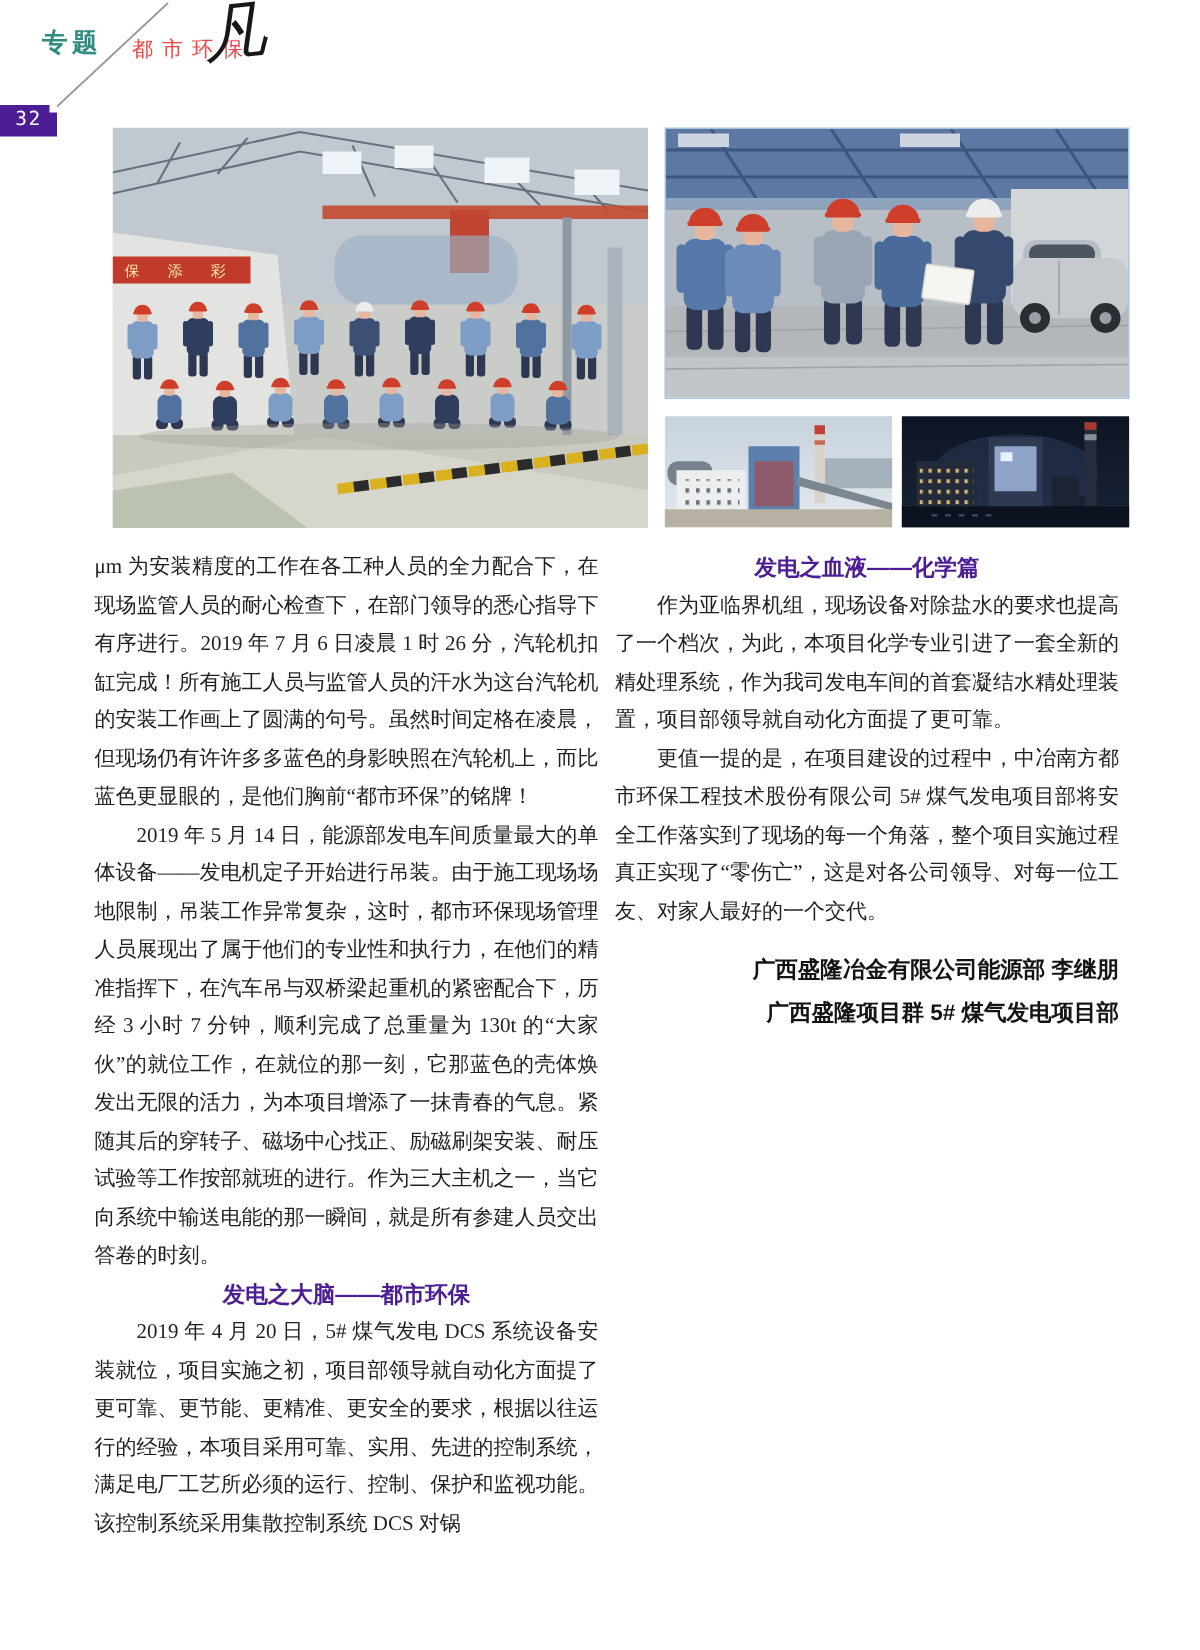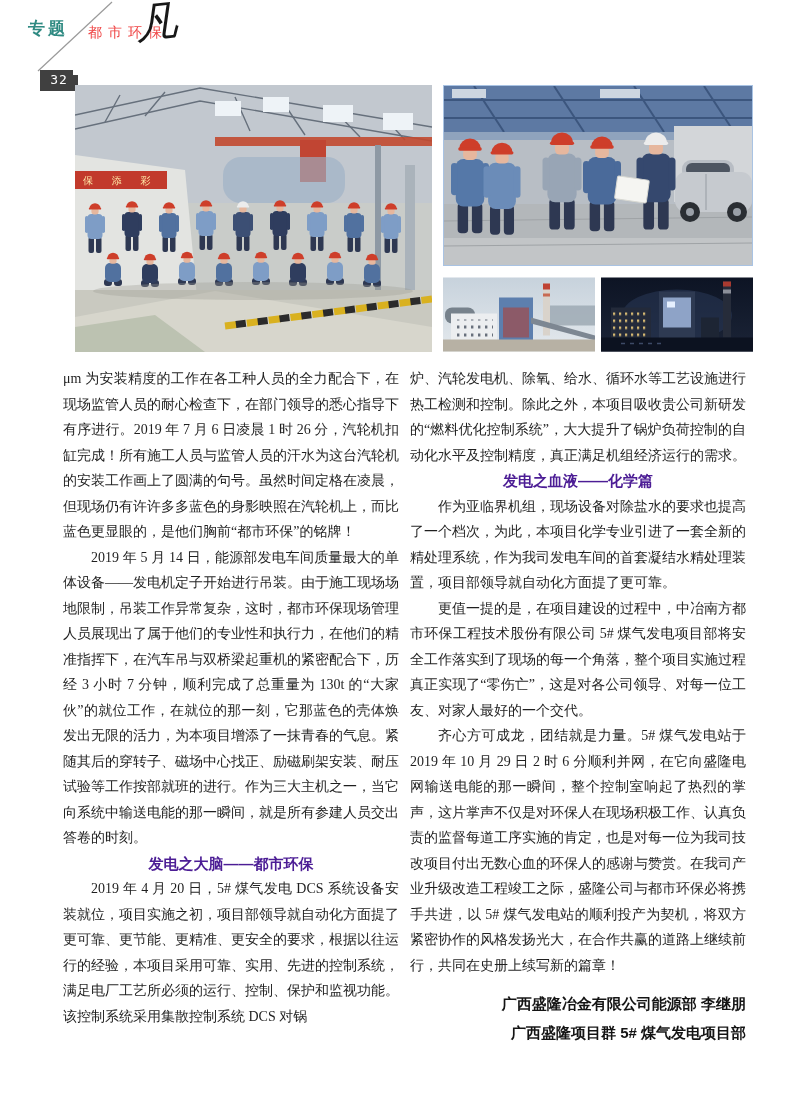--- a/index.html
+++ b/index.html
@@ -6,21 +6,21 @@
   #page{position:relative;width:800px;height:1100px;background:#ffffff;overflow:hidden;
         font-family:"Liberation Serif","DejaVu Serif",serif;color:#1f1f1f;}
 
   
   .section-label{position:absolute;left:28px;top:17px;font-family:"Liberation Sans","DejaVu Sans",sans-serif;
         font-size:17px;font-weight:bold;letter-spacing:3px;color:#2f8a82;}
   .brand-name{position:absolute;left:88px;top:24px;font-size:14px;letter-spacing:6px;color:#ef4444;}
   .brand-mark{position:absolute;left:135px;top:2px;font-size:42px;line-height:1;color:#181818;
         font-style:italic;transform:rotate(-6deg);font-family:"Liberation Serif",serif;}
   .diag-line{position:absolute;left:0;top:0;width:220px;height:120px;pointer-events:none;}
-  .page-num-box{position:absolute;left:0;top:70px;width:38px;height:21px;background:#404040;margin-left:40px;}
+  .page-num-box{position:absolute;left:0;top:70px;width:38px;height:21px;background:#4c1d95;}
   .page-num-box .notch{position:absolute;right:0;top:0;width:5px;height:5px;background:#ffffff;}
   .page-num{position:absolute;left:0;top:2px;width:100%;text-align:center;color:#ffffff;
         font-family:"DejaVu Sans Mono","Liberation Sans",sans-serif;font-size:13px;letter-spacing:1px;}
 
   
   .photo{position:absolute;overflow:hidden;text-align:center;}
   #photo-group{left:75px;top:85px;width:357px;height:267px;}
   #photo-discussion{left:443px;top:85px;width:310px;height:181px;border:1px solid #a9c3e3;box-sizing:border-box;}
   #photo-plant-day{left:443px;top:277px;width:152px;height:75px;}
   #photo-plant-night{left:601px;top:277px;width:152px;height:75px;}
@@ -242,24 +242,22 @@
   </div>
 
   <div class="col" id="col-left">
     <p>μm 为安装精度的工作在各工种人员的全力配合下，在现场监管人员的耐心检查下，在部门领导的悉心指导下有序进行。2019 年 7 月 6 日凌晨 1 时 26 分，汽轮机扣缸完成！所有施工人员与监管人员的汗水为这台汽轮机的安装工作画上了圆满的句号。虽然时间定格在凌晨，但现场仍有许许多多蓝色的身影映照在汽轮机上，而比蓝色更显眼的，是他们胸前“都市环保”的铭牌！</p>
     <p class="indent">2019 年 5 月 14 日，能源部发电车间质量最大的单体设备——发电机定子开始进行吊装。由于施工现场场地限制，吊装工作异常复杂，这时，都市环保现场管理人员展现出了属于他们的专业性和执行力，在他们的精准指挥下，在汽车吊与双桥梁起重机的紧密配合下，历经 3 小时 7 分钟，顺利完成了总重量为 130t 的“大家伙”的就位工作，在就位的那一刻，它那蓝色的壳体焕发出无限的活力，为本项目增添了一抹青春的气息。紧随其后的穿转子、磁场中心找正、励磁刷架安装、耐压试验等工作按部就班的进行。作为三大主机之一，当它向系统中输送电能的那一瞬间，就是所有参建人员交出答卷的时刻。</p>
     <p class="sub-head">发电之大脑——都市环保</p>
     <p class="indent">2019 年 4 月 20 日，5# 煤气发电 DCS 系统设备安装就位，项目实施之初，项目部领导就自动化方面提了更可靠、更节能、更精准、更安全的要求，根据以往运行的经验，本项目采用可靠、实用、先进的控制系统，满足电厂工艺所必须的运行、控制、保护和监视功能。该控制系统采用集散控制系统 DCS 对锅</p>
   </div>
 
   <div class="col" id="col-right">
-    <p>炉、汽轮发电机、除氧、给水、循环水等工艺设施进行热工检测和控制。除此之外，本项目吸收贵公司新研发的“燃料优化控制系统”，大大提升了锅炉负荷控制的自动化水平及控制精度，真正满足机组经济运行的需求。</p>
     <p class="sub-head">发电之血液——化学篇</p>
     <p class="indent">作为亚临界机组，现场设备对除盐水的要求也提高了一个档次，为此，本项目化学专业引进了一套全新的精处理系统，作为我司发电车间的首套凝结水精处理装置，项目部领导就自动化方面提了更可靠。</p>
     <p class="indent">更值一提的是，在项目建设的过程中，中冶南方都市环保工程技术股份有限公司 5# 煤气发电项目部将安全工作落实到了现场的每一个角落，整个项目实施过程真正实现了“零伤亡”，这是对各公司领导、对每一位工友、对家人最好的一个交代。</p>
-    <p class="indent">齐心方可成龙，团结就是力量。5# 煤气发电站于 2019 年 10 月 29 日 2 时 6 分顺利并网，在它向盛隆电网输送电能的那一瞬间，整个控制室响起了热烈的掌声，这片掌声不仅是对环保人在现场积极工作、认真负责的监督每道工序实施的肯定，也是对每一位为我司技改项目付出无数心血的环保人的感谢与赞赏。在我司产业升级改造工程竣工之际，盛隆公司与都市环保必将携手共进，以 5# 煤气发电站的顺利投产为契机，将双方紧密协作的风格发扬光大，在合作共赢的道路上继续前行，共同在史册上续写新的篇章！</p>
     <div class="signature">
       <div>广西盛隆冶金有限公司能源部 李继朋</div>
       <div>广西盛隆项目群 5# 煤气发电项目部</div>
     </div>
   </div>
 
 </div>
 
 </body></html>

